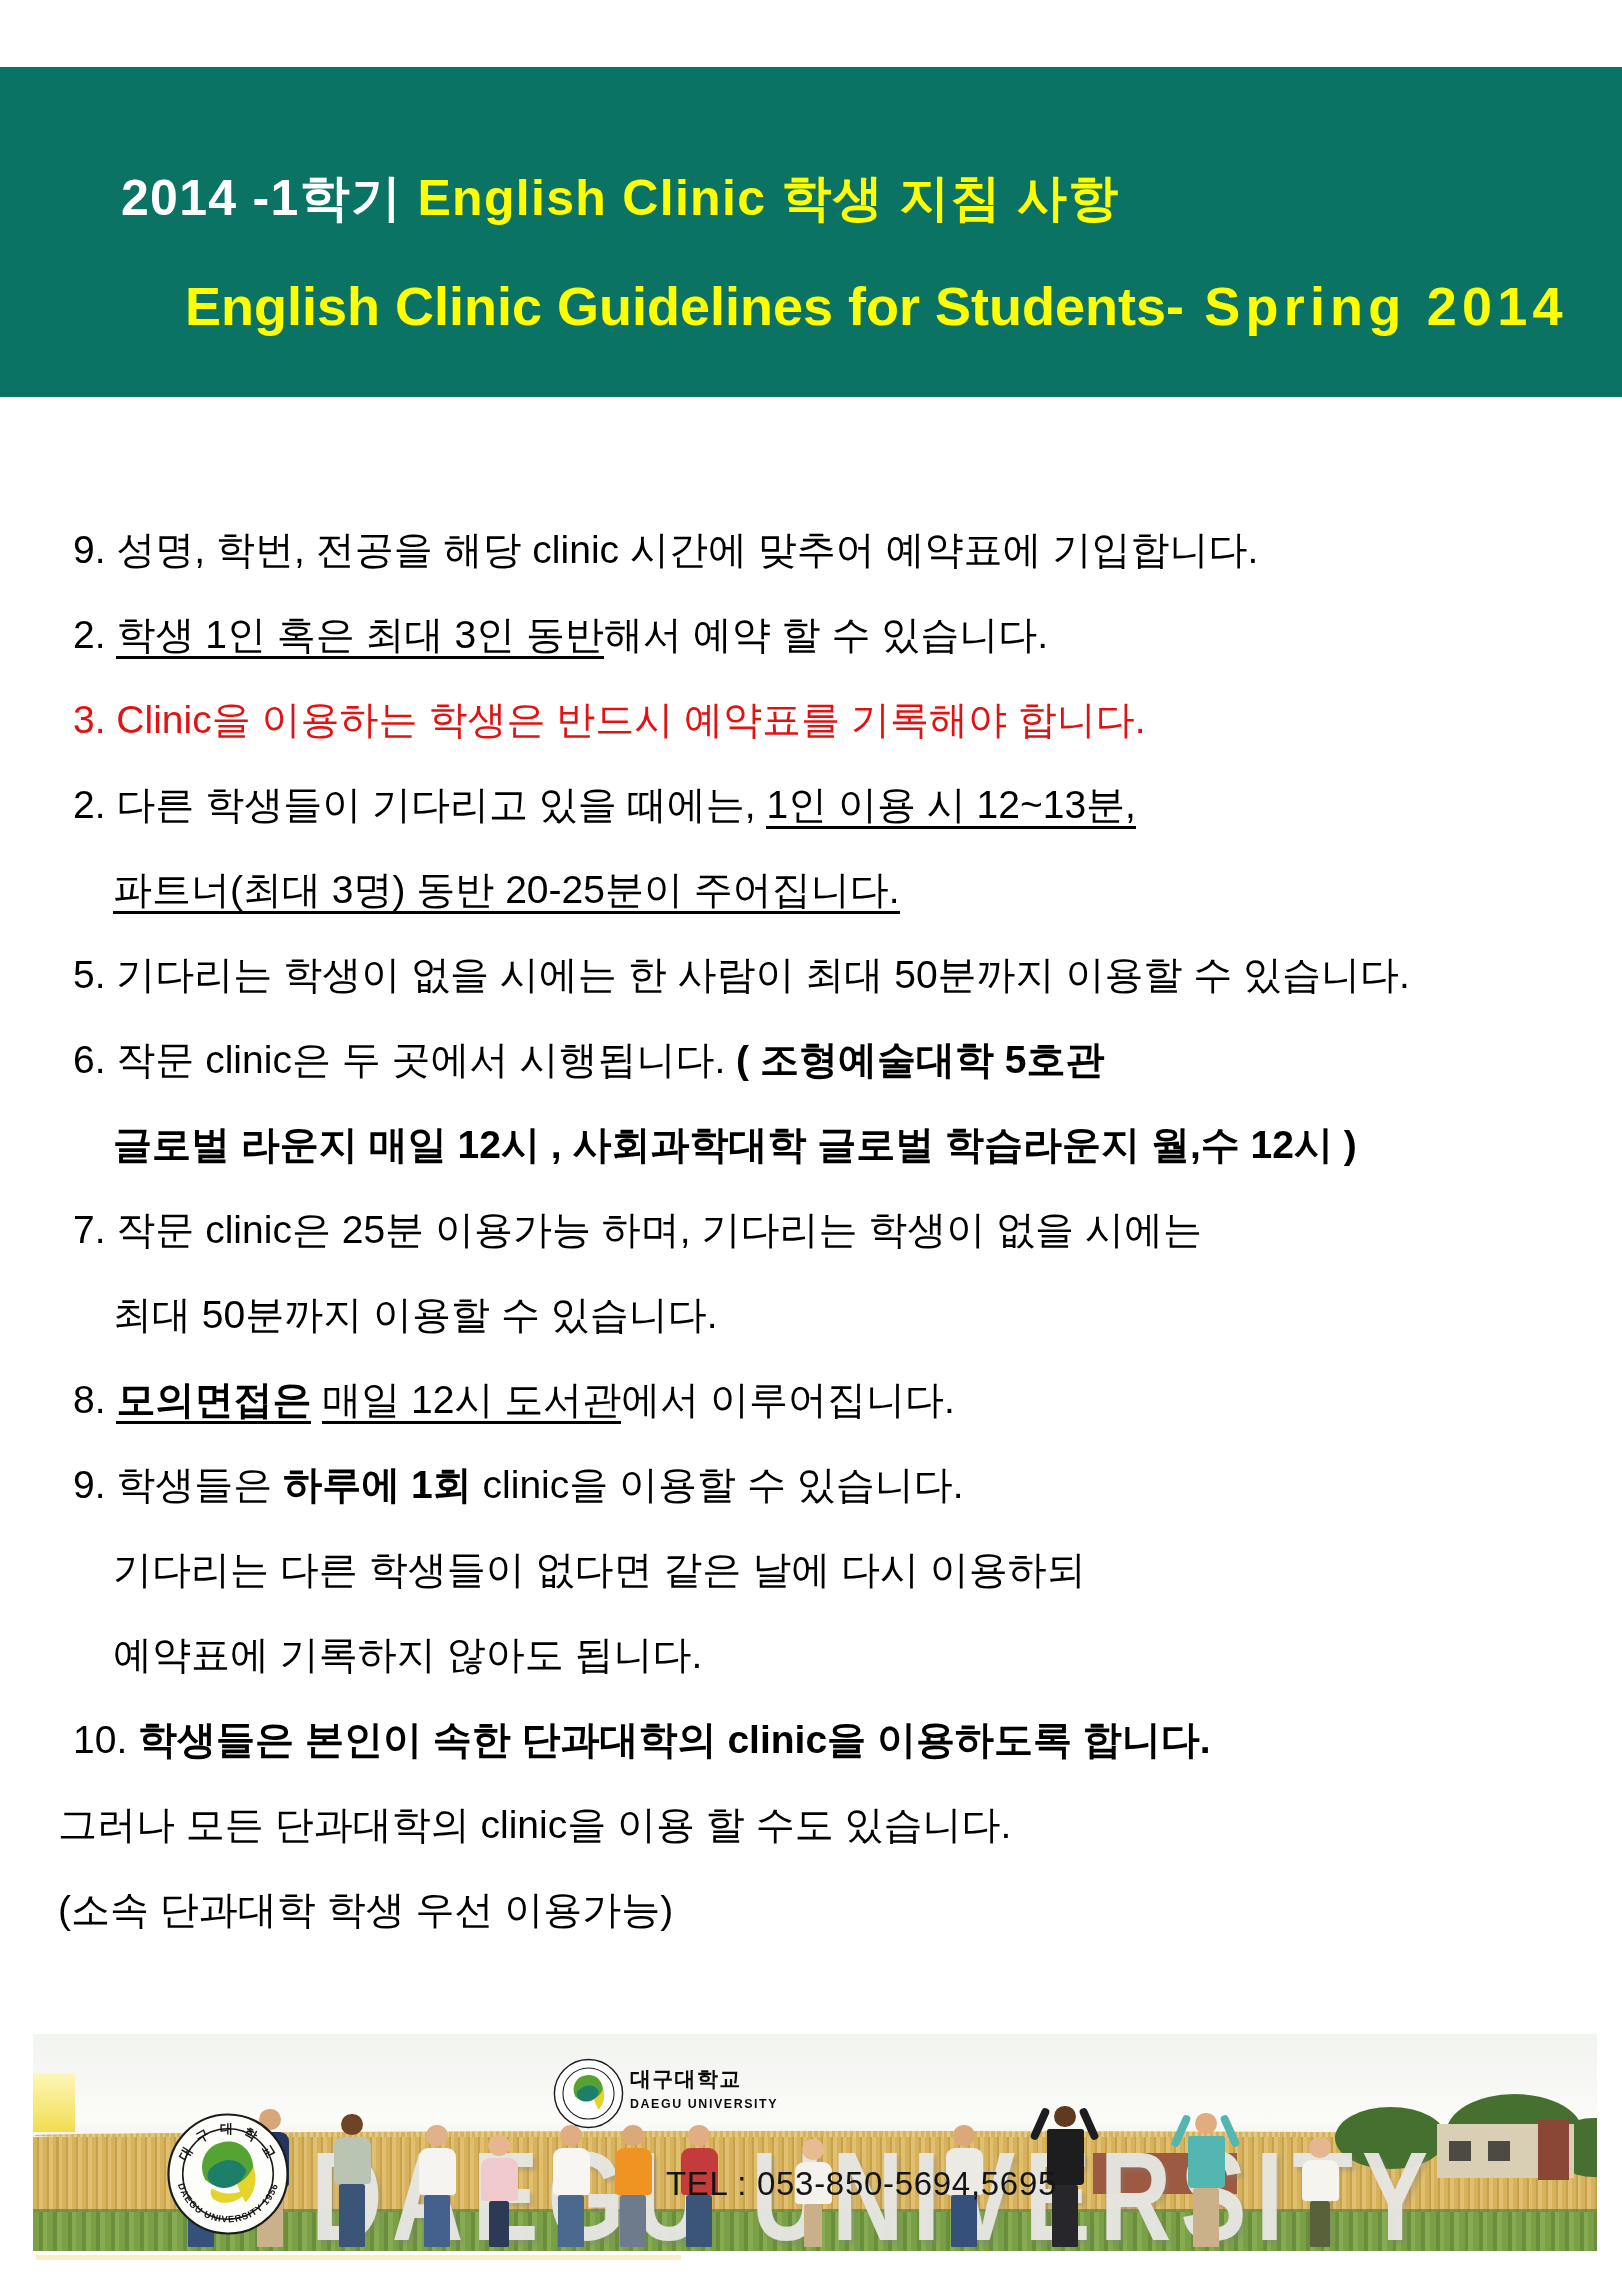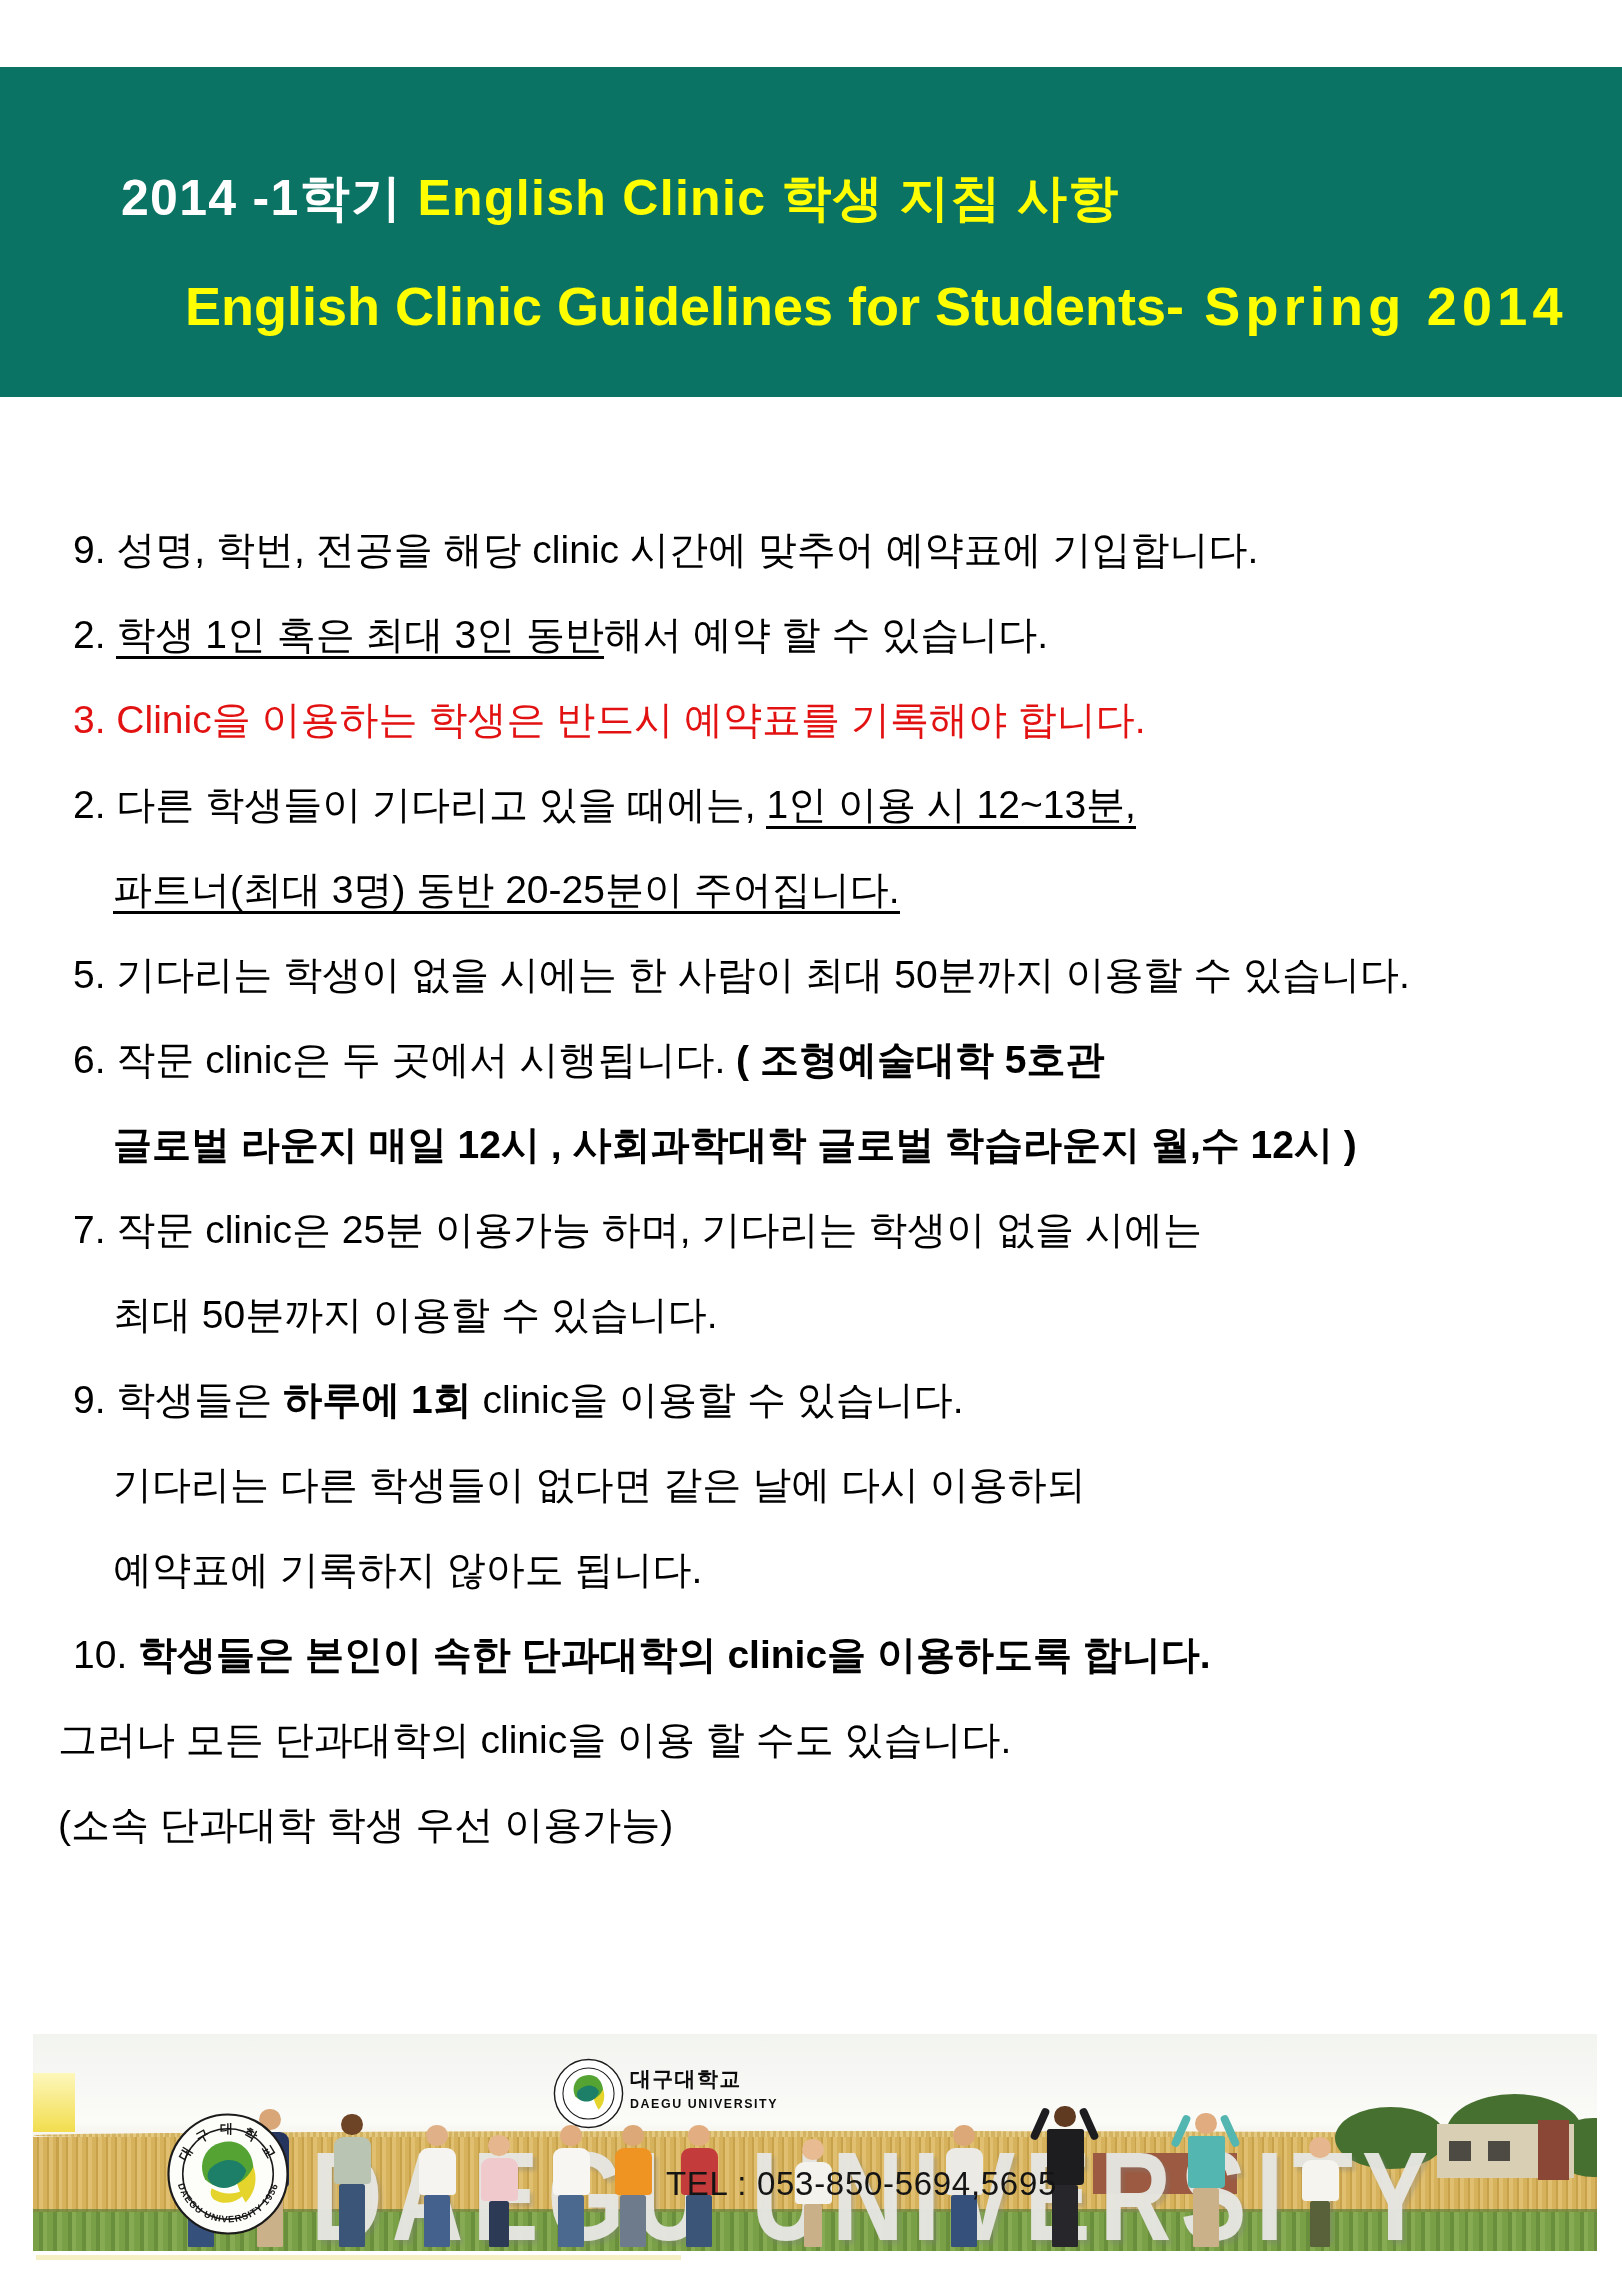--- a/index.html
+++ b/index.html
@@ -77,20 +77,21 @@
   <div class="ln"><span>9. 성명, 학번, 전공을 해당 clinic 시간에 맞추어 예약표에 기입합니다.</span></div>
   <div class="ln"><span>2. </span><span class="u">학생 1인 혹은 최대 3인 동반</span><span>해서 예약 할 수 있습니다.</span></div>
   <div class="ln red"><span>3. Clinic을 이용하는 학생은 반드시 예약표를 기록해야 합니다.</span></div>
   <div class="ln"><span>2. 다른 학생들이 기다리고 있을 때에는, </span><span class="u">1인 이용 시 12~13분,</span></div>
   <div class="ln ind"><span class="u">파트너(최대 3명) 동반 20-25분이 주어집니다.</span></div>
   <div class="ln"><span>5. 기다리는 학생이 없을 시에는 한 사람이 최대 50분까지 이용할 수 있습니다.</span></div>
   <div class="ln"><span>6. 작문 clinic은 두 곳에서 시행됩니다.  </span><span class="b">( 조형예술대학 5호관</span></div>
   <div class="ln ind"><span class="b">글로벌 라운지 매일 12시 , 사회과학대학 글로벌 학습라운지 월,수 12시 )</span></div>
   <div class="ln"><span>7. 작문 clinic은 25분 이용가능 하며, 기다리는 학생이 없을 시에는</span></div>
   <div class="ln ind"><span>최대 50분까지 이용할 수 있습니다.</span></div>
+  <div class="ln"><span>8. </span><span class="b u">모의면접은</span><span> </span><span class="u">매일 12시 도서관</span><span>에서 이루어집니다.</span></div>
   <div class="ln"><span>9. 학생들은 </span><span class="b">하루에 1회</span><span> clinic을 이용할 수 있습니다.</span></div>
   <div class="ln ind"><span>기다리는 다른 학생들이 없다면 같은 날에 다시 이용하되</span></div>
   <div class="ln ind"><span>예약표에 기록하지 않아도 됩니다.</span></div>
   <div class="ln"><span>10. </span><span class="b">학생들은 본인이 속한 단과대학의 clinic을 이용하도록 합니다.</span></div>
   <div class="ln ind2"><span>그러나 모든 단과대학의 clinic을 이용 할 수도 있습니다.</span></div>
   <div class="ln ind2"><span>(소속 단과대학 학생 우선 이용가능)</span></div>
 </div>
 
 <div class="photo">
   <div class="wheat-top"></div>

